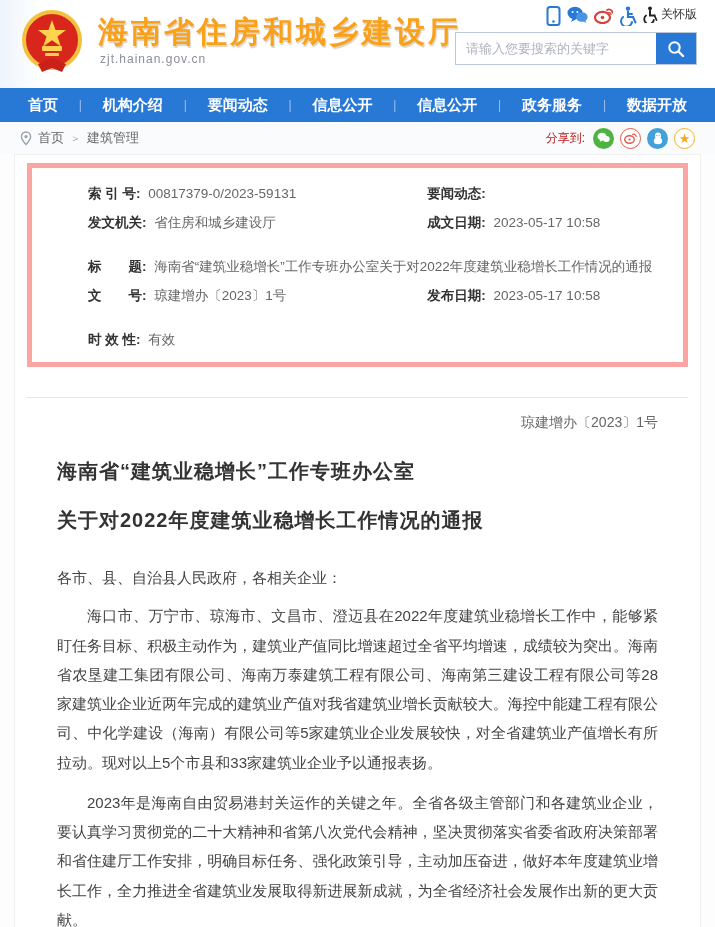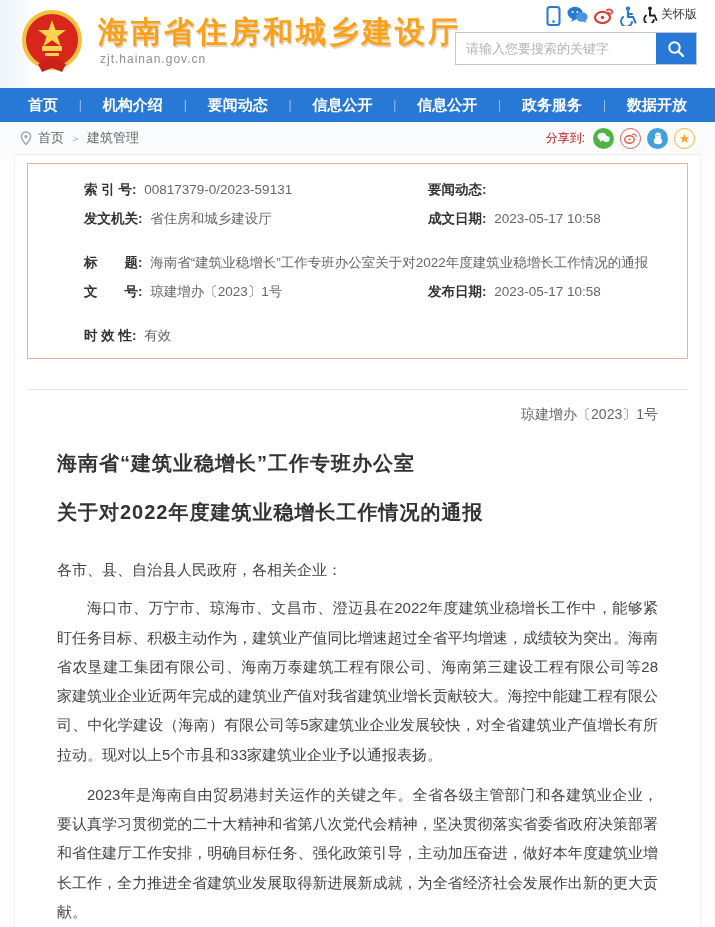--- a/index.html
+++ b/index.html
@@ -43,21 +43,21 @@
     justify-content:center; cursor:pointer; font-size:12px; }
   .ic-wechat { background:#4fb342; }
   .ic-weibo { background:#fff; border:1px solid #e0594f; color:#e0594f; }
   .ic-qq { background:#41a1da; }
   .ic-star { background:#fff; border:1px solid #f0b12a; color:#f5a623; font-size:13px; line-height:1; }
 
   
   .container { margin:0 14px; background:#fff; border:1px solid #f0f0f0; border-bottom:none;
     min-height:745px; padding-bottom:10px; }
 
-  .meta-box { margin:8px 12px 0; border:1px solid #fca5a5; padding:12px 10px 8px 56px; }
+  .meta-box { margin:8px 12px 0; border:5px solid #fca5a5; padding:12px 10px 8px 56px; }
   .meta-grid { display:grid; grid-template-columns:58% 42%; }
   .meta-cell { padding:5px 0; font-size:13.5px; line-height:1.4; }
   .meta-cell.full { grid-column:1 / span 2;margin-top:15px; }
   .m-label { font-weight:bold; color:#333; white-space:pre; }
   .m-value { color:#666; margin-left:4px; }
 
   .doc-divider { border:none; border-top:1px solid #e6e6e6; margin:30px 12px 0; }
 
   .doc { padding:0 42px; }
   .doc-number { text-align:right; font-size:14px; color:#666; margin-top:16px; }

